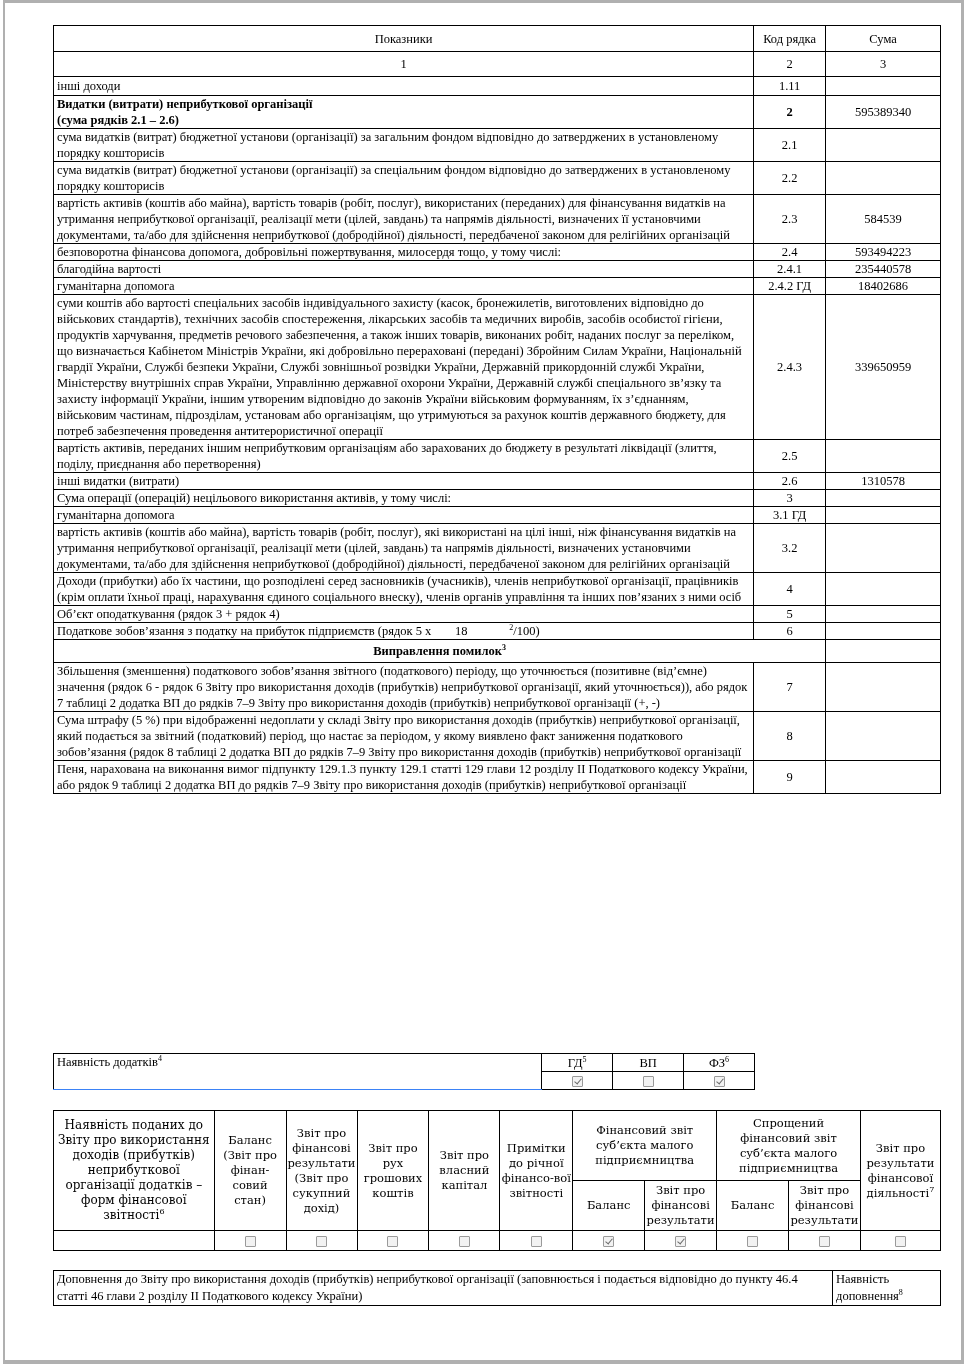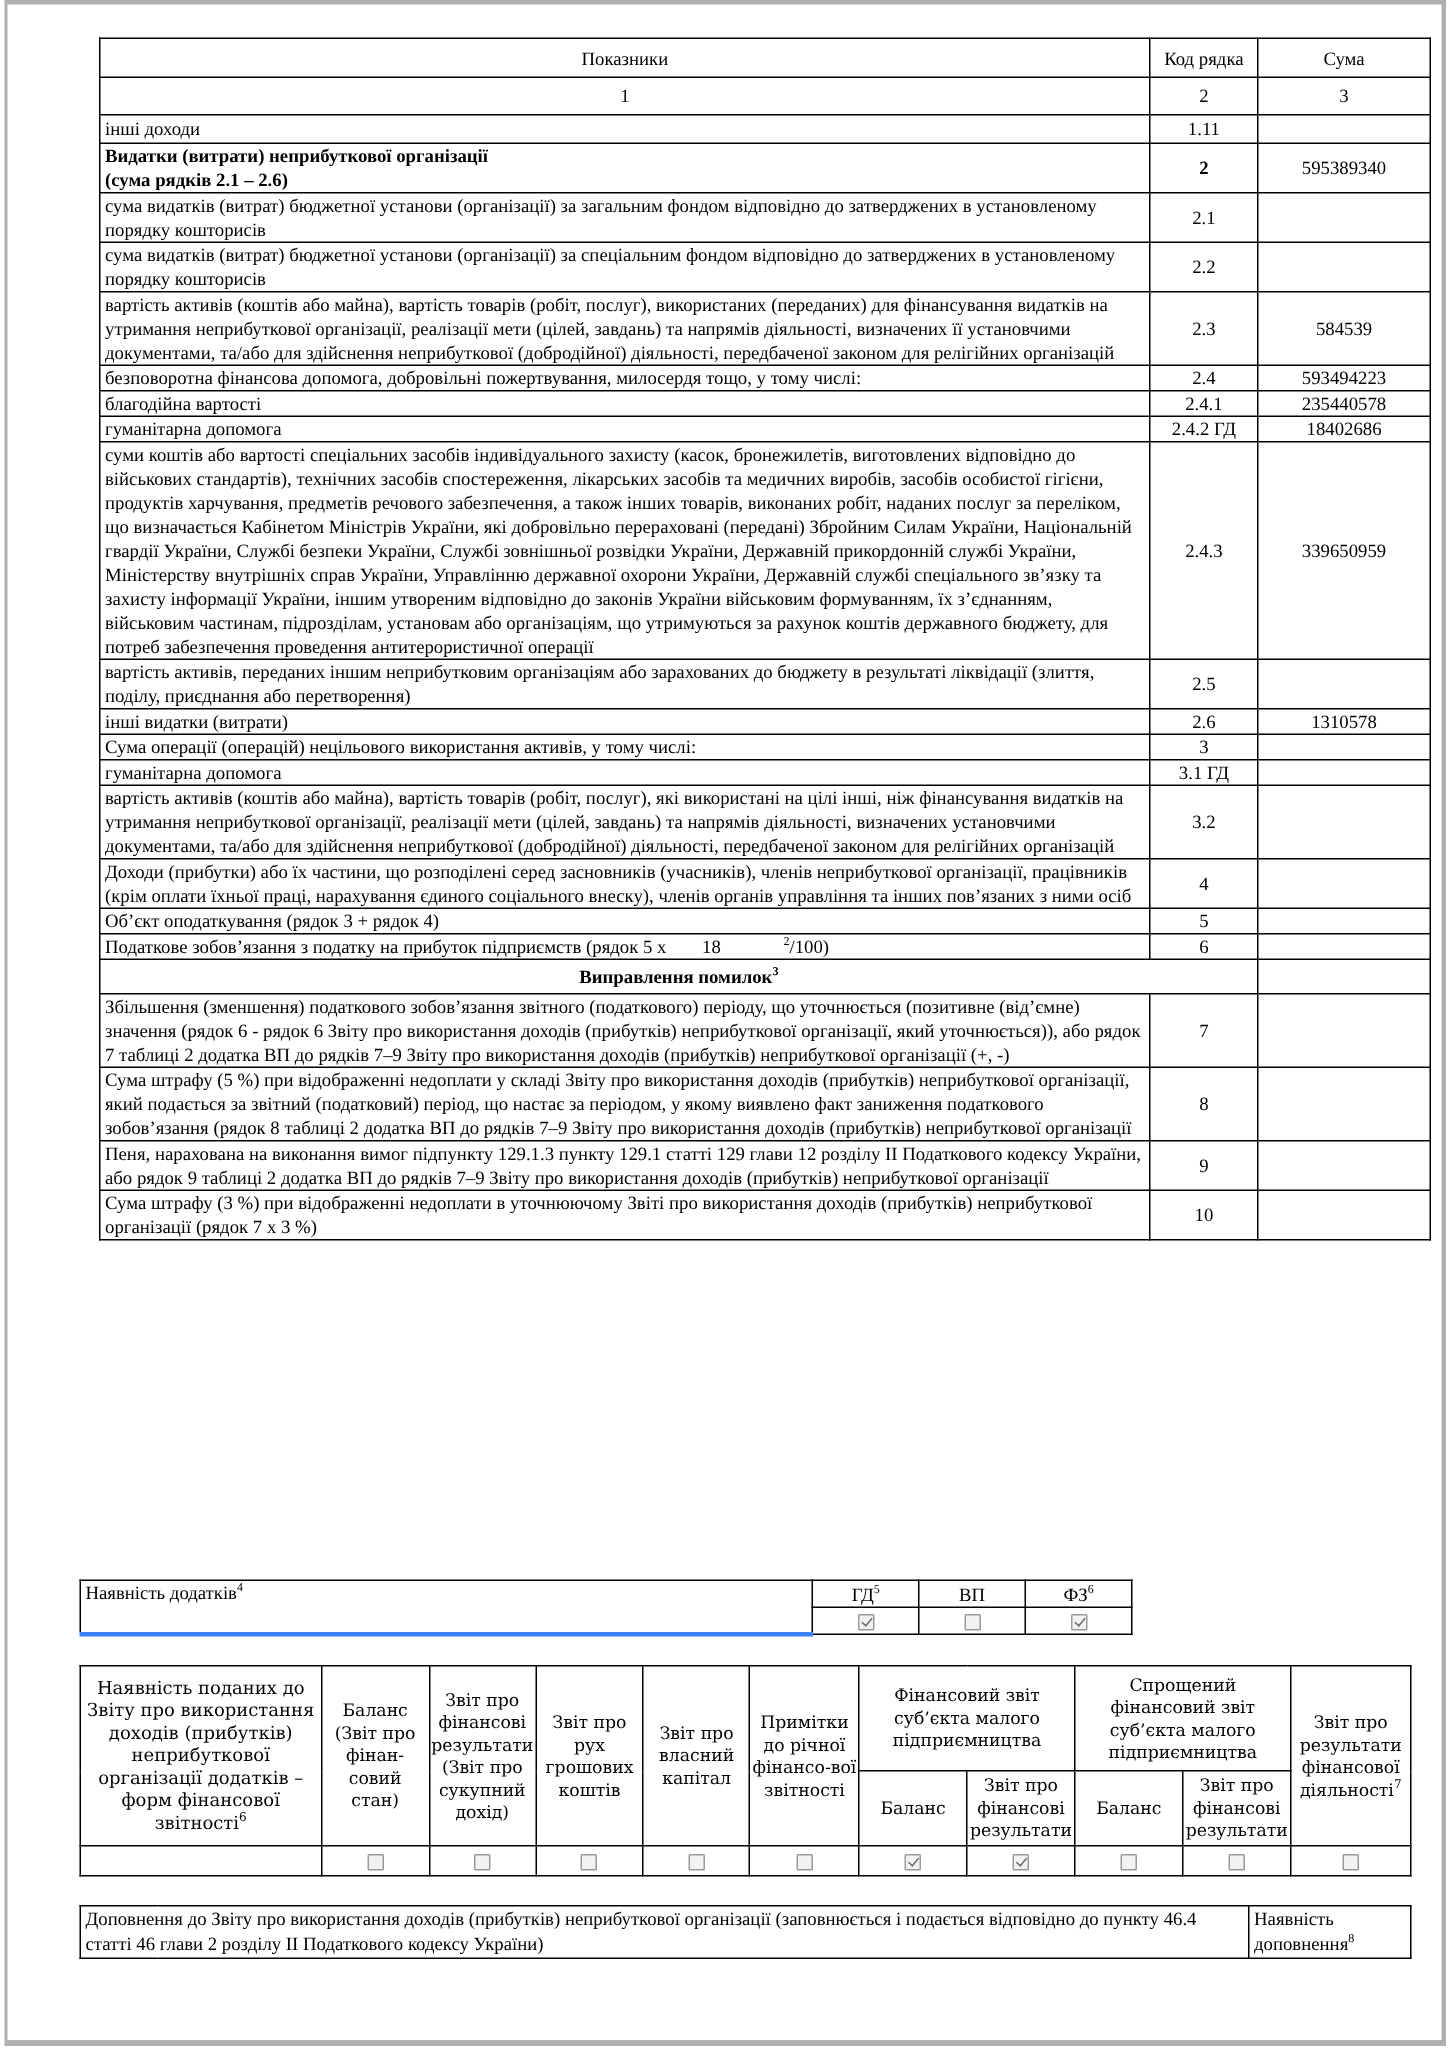--- a/index.html
+++ b/index.html
@@ -4,21 +4,21 @@
 <style>
   html, body { margin:0; padding:0; background:#ffffff; }
   body { width:970px; height:1370px; position:relative; overflow:hidden;
          font-family:"Liberation Serif","DejaVu Serif",serif; color:#000; }
   .page-frame { position:absolute; left:3px; top:0; width:961px; height:1364px;
                 border-top:3px solid #b0b0b0; border-left:2px solid #b0b0b0;
                 border-right:3px solid #b0b0b0; border-bottom:4px solid #b0b0b0; box-sizing:border-box; }
   table { border-collapse:collapse; position:absolute; }
   td, th { border:1px solid #000; padding:0 3px; font-size:12.5px; line-height:16px;
            font-weight:normal; vertical-align:middle; }
-  .main { left:53px; top:25px; width:888px;margin-left:13px; }
+  .main { left:53px; top:25px; width:888px; }
   .main td.c1 { text-align:left; }
   .main td.c2, .main td.c3 { text-align:center; }
   .main .hdr td { height:24px; text-align:center; }
   .b { font-weight:bold; }
   .center { text-align:center !important; }
   sup { font-size:8px; line-height:0; }
   .cb { display:inline-block; width:11px; height:11px; border:1px solid #9a9a9a;
         background:#f2f2f2; box-sizing:border-box; position:relative; vertical-align:middle;
         border-radius:1px; }
   .cb.on::after { content:""; position:absolute; left:3px; top:0px; width:3px; height:6px;
@@ -151,38 +151,33 @@
       <tr>
         <td class="c1" style="white-space: pre-line;">Сума штрафу (5 %) при відображенні недоплати у складі Звіту про використання доходів (прибутків) неприбуткової організації, який подається за звітний (податковий) період, що настає за періодом, у якому виявлено факт заниження податкового зобов’язання (рядок 8 таблиці 2 додатка ВП до рядків 7–9 Звіту про використання доходів (прибутків) неприбуткової організації</td>
         <td class="c2">8</td>
         <td class="c3"></td>
       </tr>
       <tr>
         <td class="c1" style="white-space: pre-line;">Пеня, нарахована на виконання вимог підпункту 129.1.3 пункту 129.1 статті 129 глави 12 розділу ІІ Податкового кодексу України, або рядок 9 таблиці 2 додатка ВП до рядків 7–9 Звіту про використання доходів (прибутків) неприбуткової організації</td>
         <td class="c2">9</td>
         <td class="c3"></td>
       </tr>
-      <tr>
-        <td class="c1" style="white-space: pre-line;">Сума штрафу (3 %) при відображенні недоплати в уточнюючому Звіті про використання доходів (прибутків) неприбуткової організації (рядок 7 х 3 %)</td>
-        <td class="c2">10</td>
-        <td class="c3"></td>
-      </tr>
     </tbody>
 </table>
 
 <table class="annex">
   <colgroup>
       <col style="width:489px">
       <col style="width:71px">
       <col style="width:71px">
       <col style="width:71px">
     </colgroup>
   <tbody>
       <tr>
-    <td rowspan="2" style="vertical-align:top;border-bottom:3px solid #3b82f6"><span>Наявність додатків</span><sup>4</sup></td>
+    <td rowspan="2" style="vertical-align:top;border-bottom:1px solid #3b82f6"><span>Наявність додатків</span><sup>4</sup></td>
     <td class="center"><span>ГД</span><sup>5</sup></td>
     <td class="center"><span>ВП</span></td>
     <td class="center"><span>ФЗ</span><sup>6</sup></td>
   </tr>
   <tr id="annex-checks">
         <td class="center"><span class="cb on"></span></td>
         <td class="center"><span class="cb"></span></td>
         <td class="center"><span class="cb on"></span></td>
       </tr>
 </tbody>

